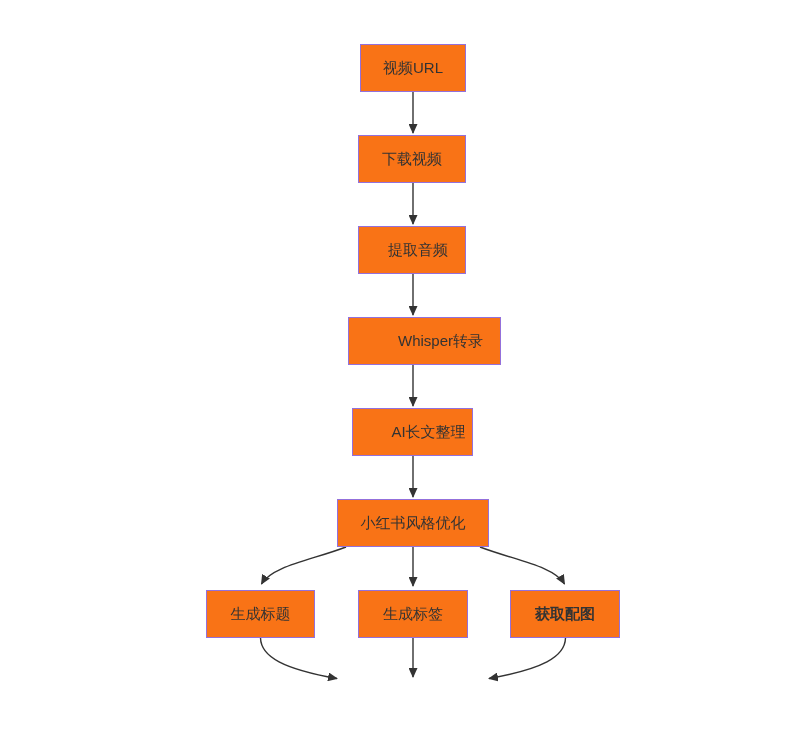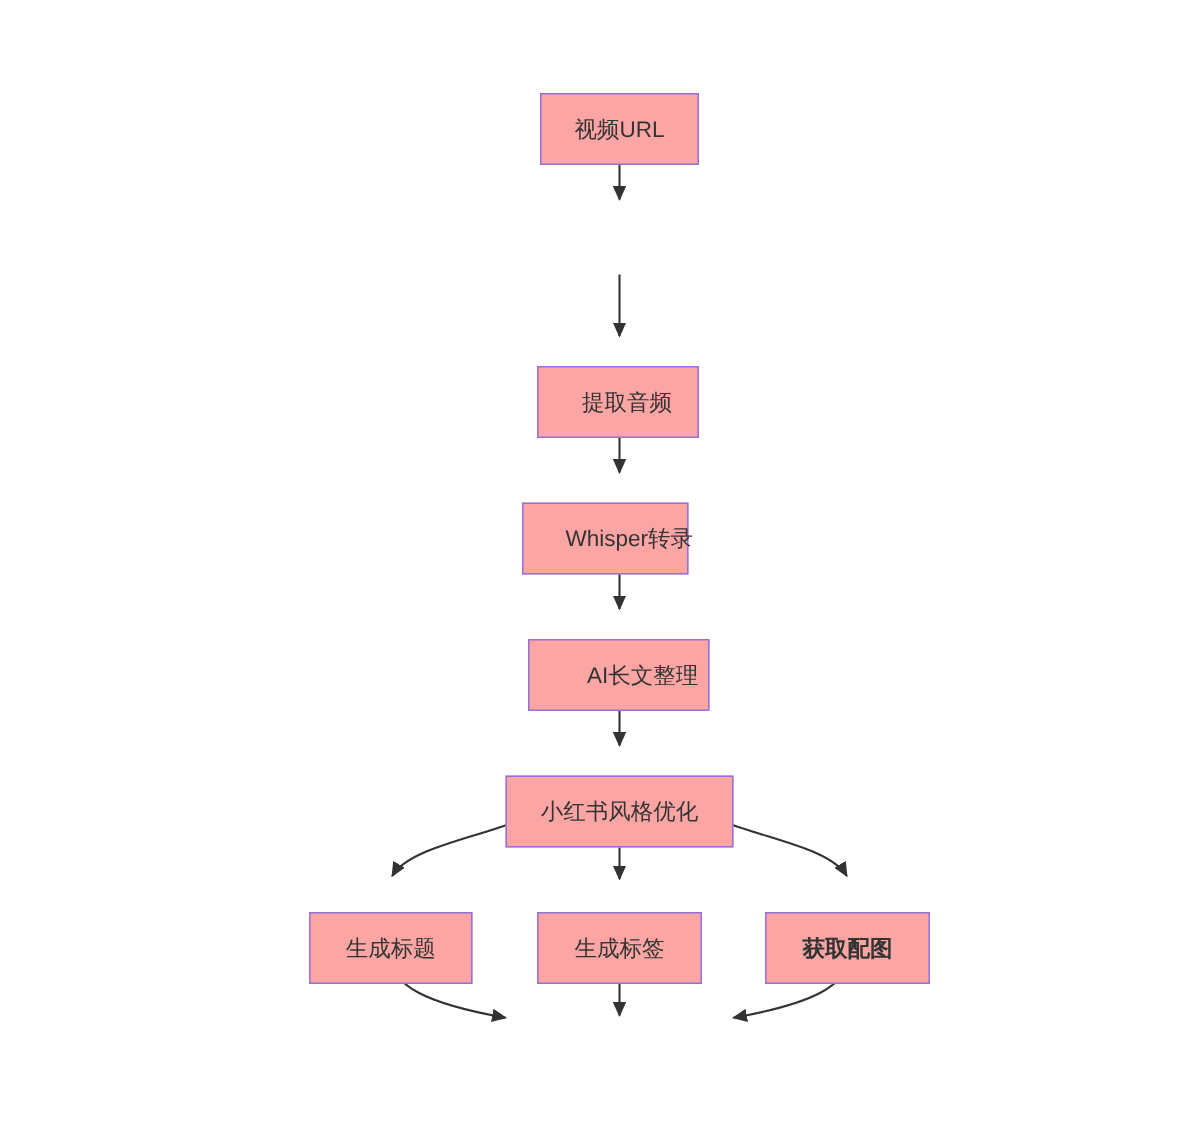--- a/index.html
+++ b/index.html
@@ -13,36 +13,35 @@
   }
   svg.edges {
     position: absolute;
     left: 0; top: 0;
     width: 800px; height: 752px;
   }
   .node {
     position: absolute;
     height: 48px;
     box-sizing: border-box;
-    background: #fca5a5;
+    background: #f97316;
     border: 1.5px solid #9370DB;
     color: #333333;
     font-size: 15px;
     display: flex;
     align-items: center;
     justify-content: center;
     text-align: center;
     white-space: nowrap;
-    margin-top: 18px;
   }
   
   .nA { left: 360px; top:  44px; width: 106px; }
   .nB { left: 358px; top: 135px; width: 108px; }
   .nC { left: 358px; top: 226px; width: 108px; padding-left: 12px; }
-  .nD { left: 348px; top: 317px; width: 111px; padding-left: 32px; }
+  .nD { left: 348px; top: 317px; width: 153px; padding-left: 32px; }
   .nE { left: 352px; top: 408px; width: 121px; padding-left: 32px; }
   .nF { left: 337px; top: 499px; width: 152px; }
   
   .nG { left: 206px; top: 590px; width: 109px; }
   .nH { left: 358px; top: 590px; width: 110px; }
   .nI { left: 510px; top: 590px; width: 110px; font-weight: bold; }
   
   .nJ { left: 343px; top: 681px; width: 140px; border-width: 2px; }
   .edge { stroke: #333333; stroke-width: 1.4; fill: none; }
 </style>
@@ -67,20 +66,21 @@
     <path class="edge" d="M346 547 C 312 560, 272 566, 261.5 584" marker-end="url(#arrow)"></path>
     <path class="edge" d="M413 547 L413 586" marker-end="url(#arrow)"></path>
     <path class="edge" d="M480 547 C 514 560, 554 566, 564.5 584" marker-end="url(#arrow)"></path>
 
     <path class="edge" d="M260.5 638 C 261 657, 284 669, 337 678.5" marker-end="url(#arrow)"></path>
     <path class="edge" d="M413 638 L413 677" marker-end="url(#arrow)"></path>
     <path class="edge" d="M565.5 638 C 565 657, 542 669, 489 678.5" marker-end="url(#arrow)"></path>
   </svg>
 
   <div class="node nA">视频URL</div>
+  <div class="node nB">下载视频</div>
   <div class="node nC">提取音频</div>
   <div class="node nD">Whisper转录</div>
   <div class="node nE">AI长文整理</div>
   <div class="node nG">生成标题</div>
   <div class="node nF">小红书风格优化</div>
   <div class="node nH">生成标签</div>
   <div class="node nI">获取配图</div>
 
 </div>
 

